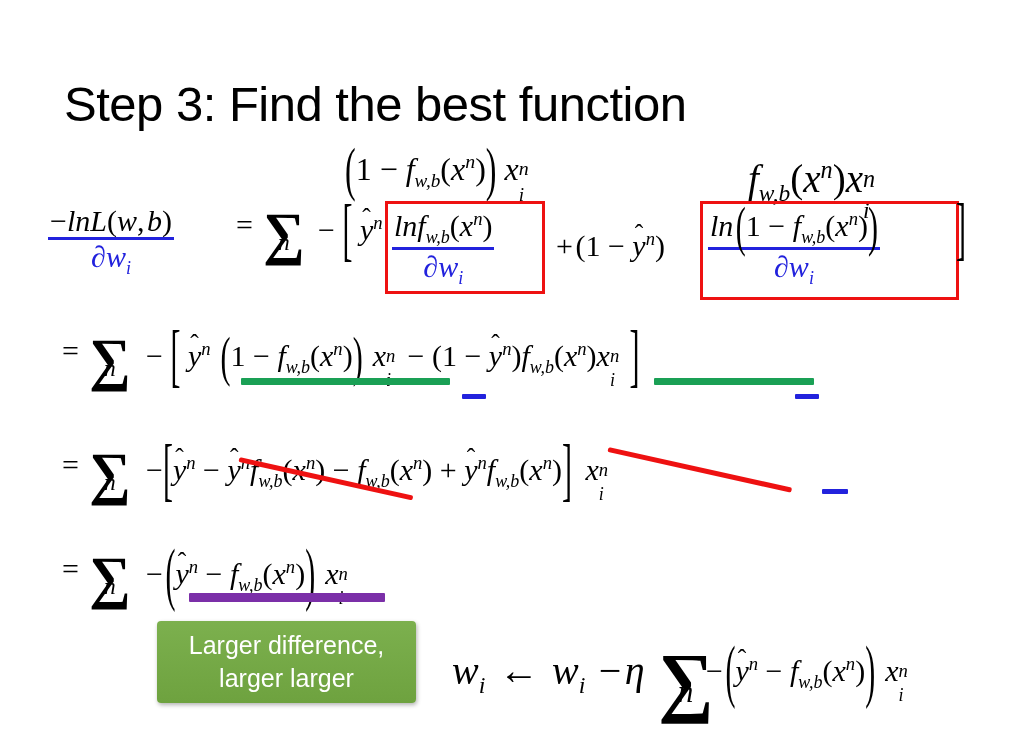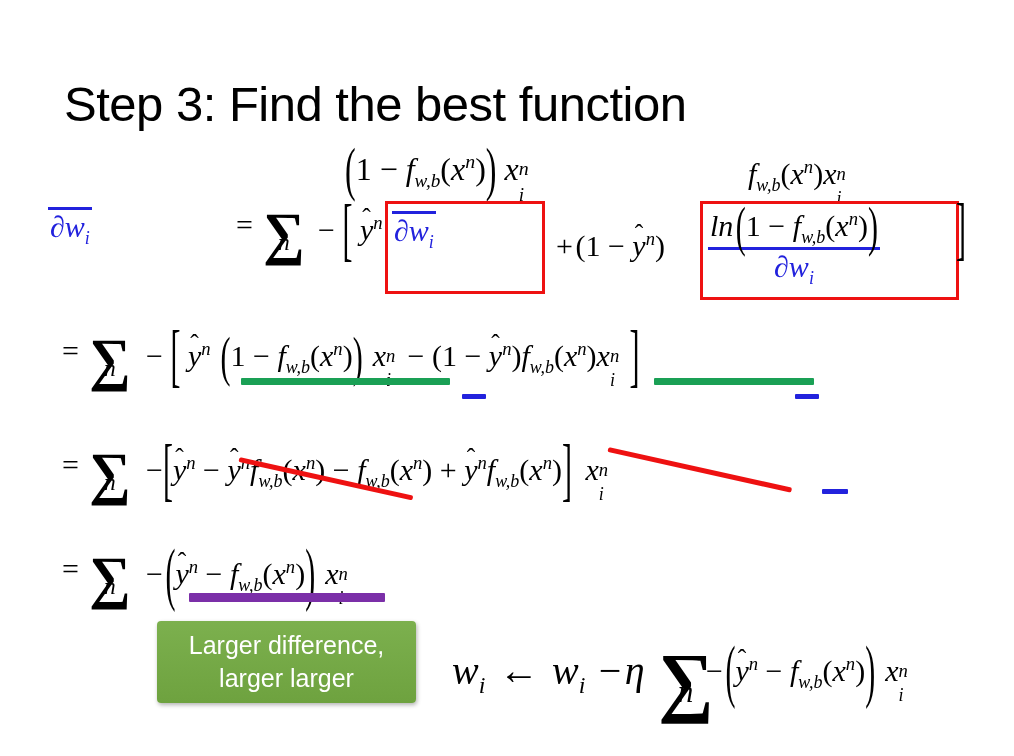--- a/index.html
+++ b/index.html
@@ -186,44 +186,46 @@
 
 <div id="slide-title">Step 3: Find the best function</div>
 
 <div class="math" style="left:345px; top:152px; font-size:32px;">
   <span class="tall">(</span><span class="up">1</span>
   <span class="up">−</span>
   <span class="it">f</span><span class="sub">w,b</span><span class="up">(</span><span class="it">x</span><span class="sup">n</span><span class="up">)</span><span class="tall">)</span>
   <span class="it">x</span><span class="subsup"><span class="s-up">n</span><span class="s-dn">i</span></span><span style="display:inline-block;width:10px"></span>
 </div>
 
-<div class="math" style="left:748px; top:158px; font-size:30px;">
+<div class="math" style="left:748px; top:158px; font-size:39px;">
   <span class="it">f</span><span class="sub">w,b</span><span class="up">(</span><span class="it">x</span><span class="sup">n</span><span class="up">)</span><span class="it">x</span><span class="subsup"><span class="s-up">n</span><span class="s-dn">i</span></span><span style="display:inline-block;width:10px"></span>
 </div>
 
 <div class="math" style="left:48px; top:206px; font-size:30px;">
   <span class="frac">
+    <span class="num"><span class="up">−</span><span class="it">lnL</span><span class="up">(</span><span class="it">w</span><span class="up">,</span> <span class="it">b</span><span class="up">)</span></span>
     <span class="bar"></span>
     <span class="den blue"><span class="up">∂</span><span class="it">w</span><span class="sub">i</span></span>
   </span>
 </div>
 
 <div class="math" style="left:236px; top:210px; font-size:30px;">
   <span class="up">=</span> 
   <span class="bigsum">∑<span class="sum-lim">n</span></span>
 </div>
 
 <div class="math" style="left:318px; top:214px; font-size:30px;">
   <span class="up">−</span>
   <span class="tall2">[</span>
   <span class="hat"><span class="it">y</span><span class="hat-mark">̂</span></span><span class="sup">n</span>
 </div>
 
 <div class="math" style="left:392px; top:210px; font-size:30px;">
   <span class="frac">
+    <span class="num"><span class="it">lnf</span><span class="sub">w,b</span><span class="up">(</span><span class="it">x</span><span class="sup">n</span><span class="up">)</span></span>
     <span class="bar"></span>
     <span class="den blue"><span class="up">∂</span><span class="it">w</span><span class="sub">i</span></span>
   </span>
 </div>
 <div class="redbox" style="left:385px; top:201px; width:160px; height:93px;"></div>
 
 <div class="math" style="left:556px; top:214px; font-size:30px;margin-top:16px;">
   <span class="up">+</span> <span class="up">(</span>1 <span class="up">−</span>
   <span class="hat"><span class="it">y</span><span class="hat-mark">̂</span></span><span class="sup">n</span><span class="up">)</span>
 </div>

